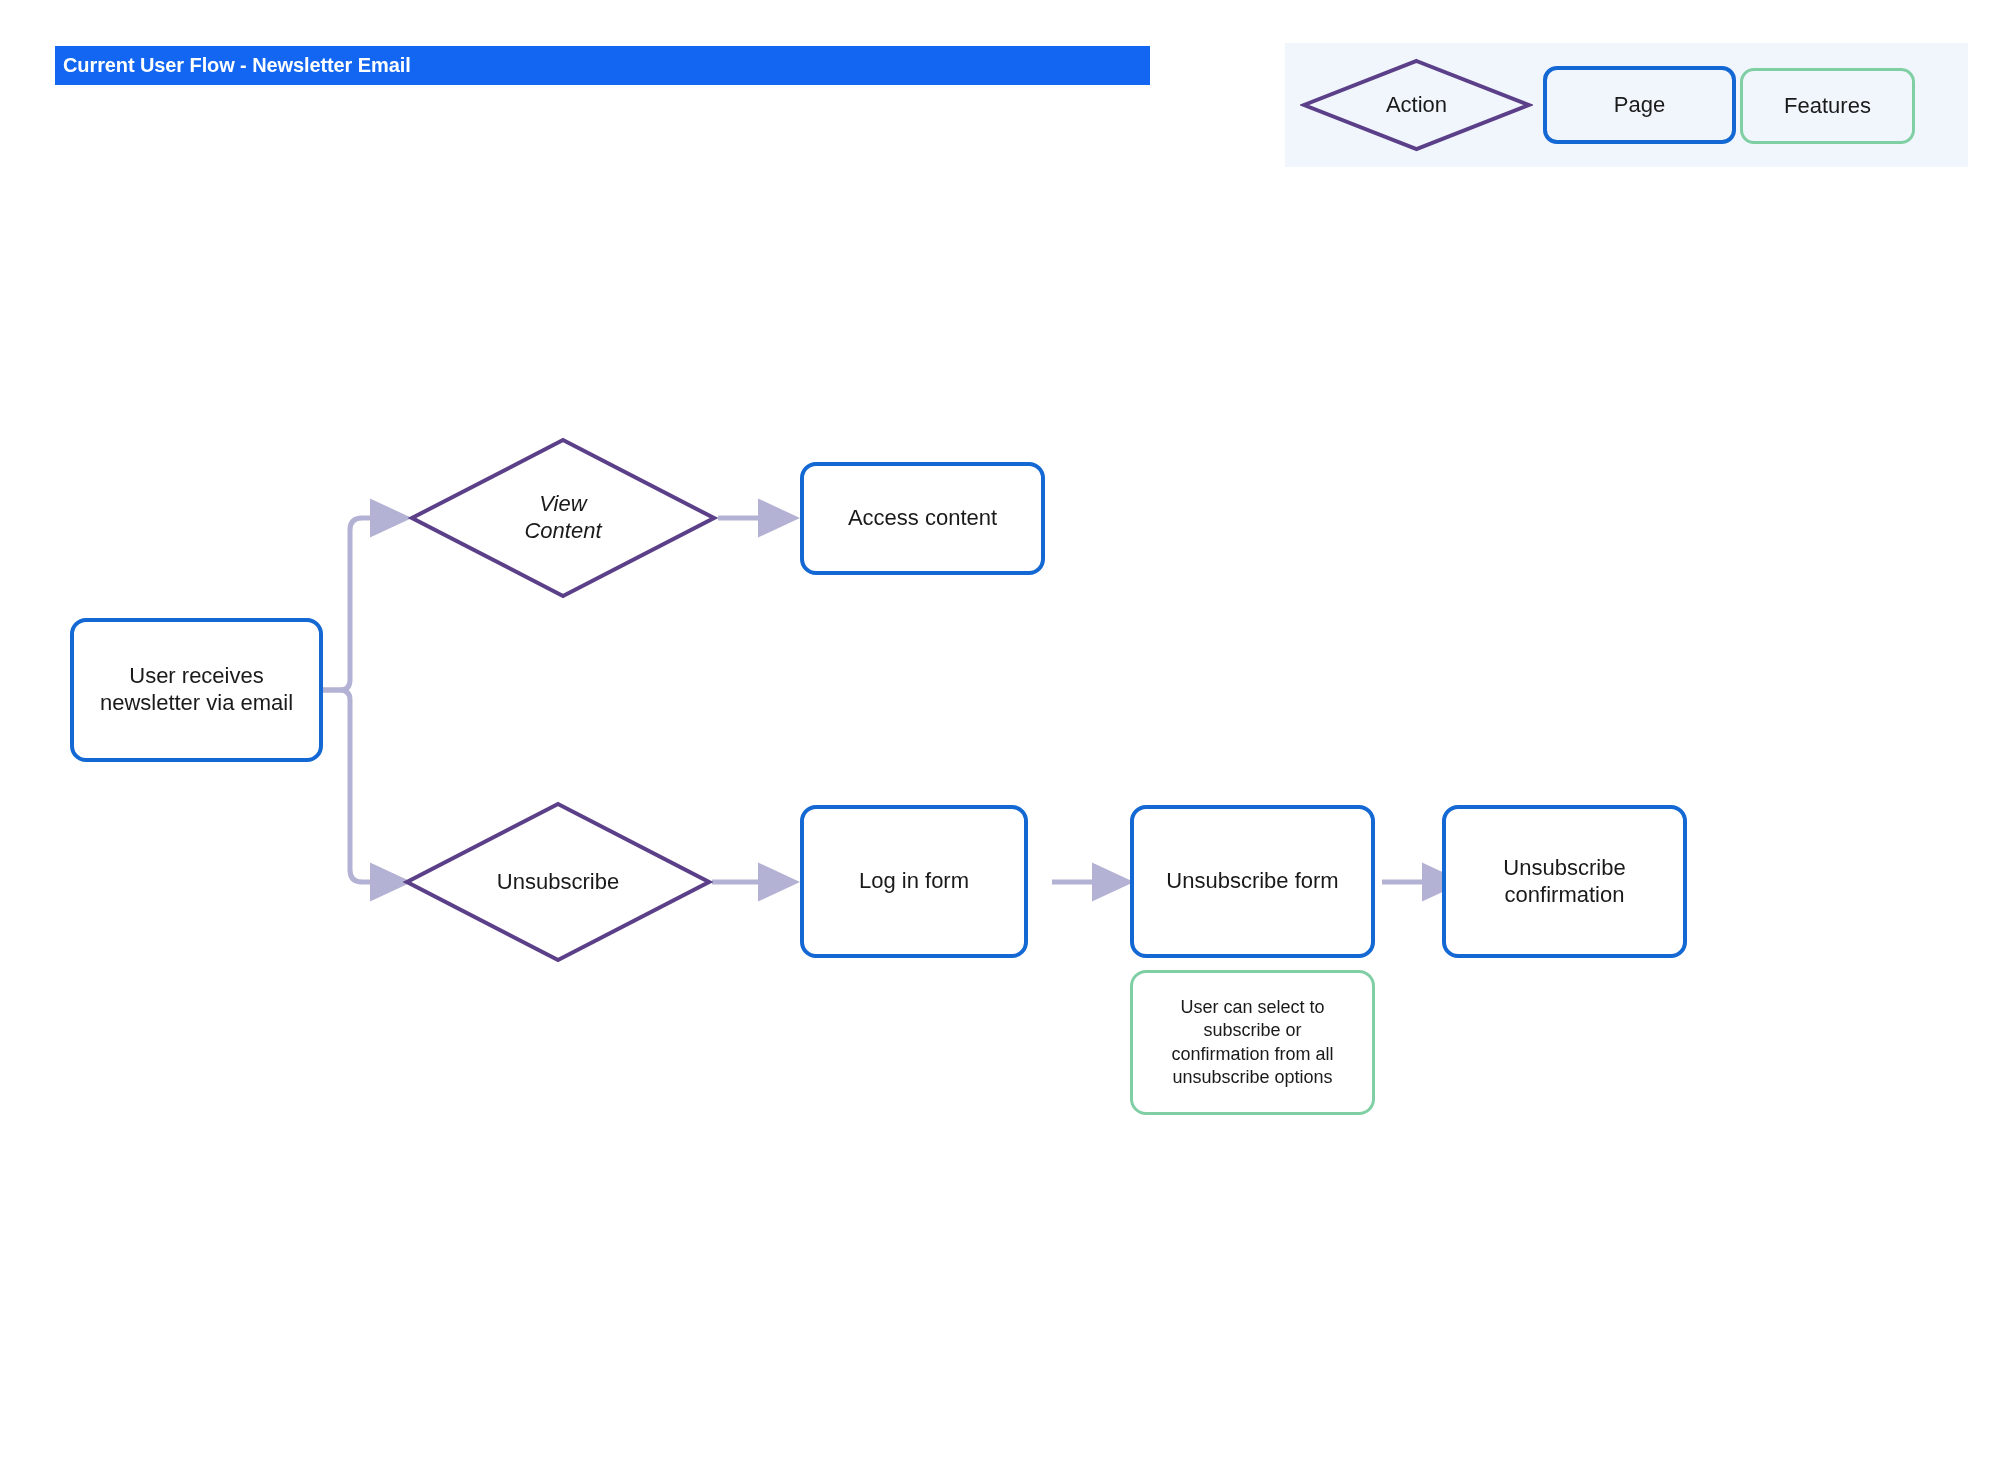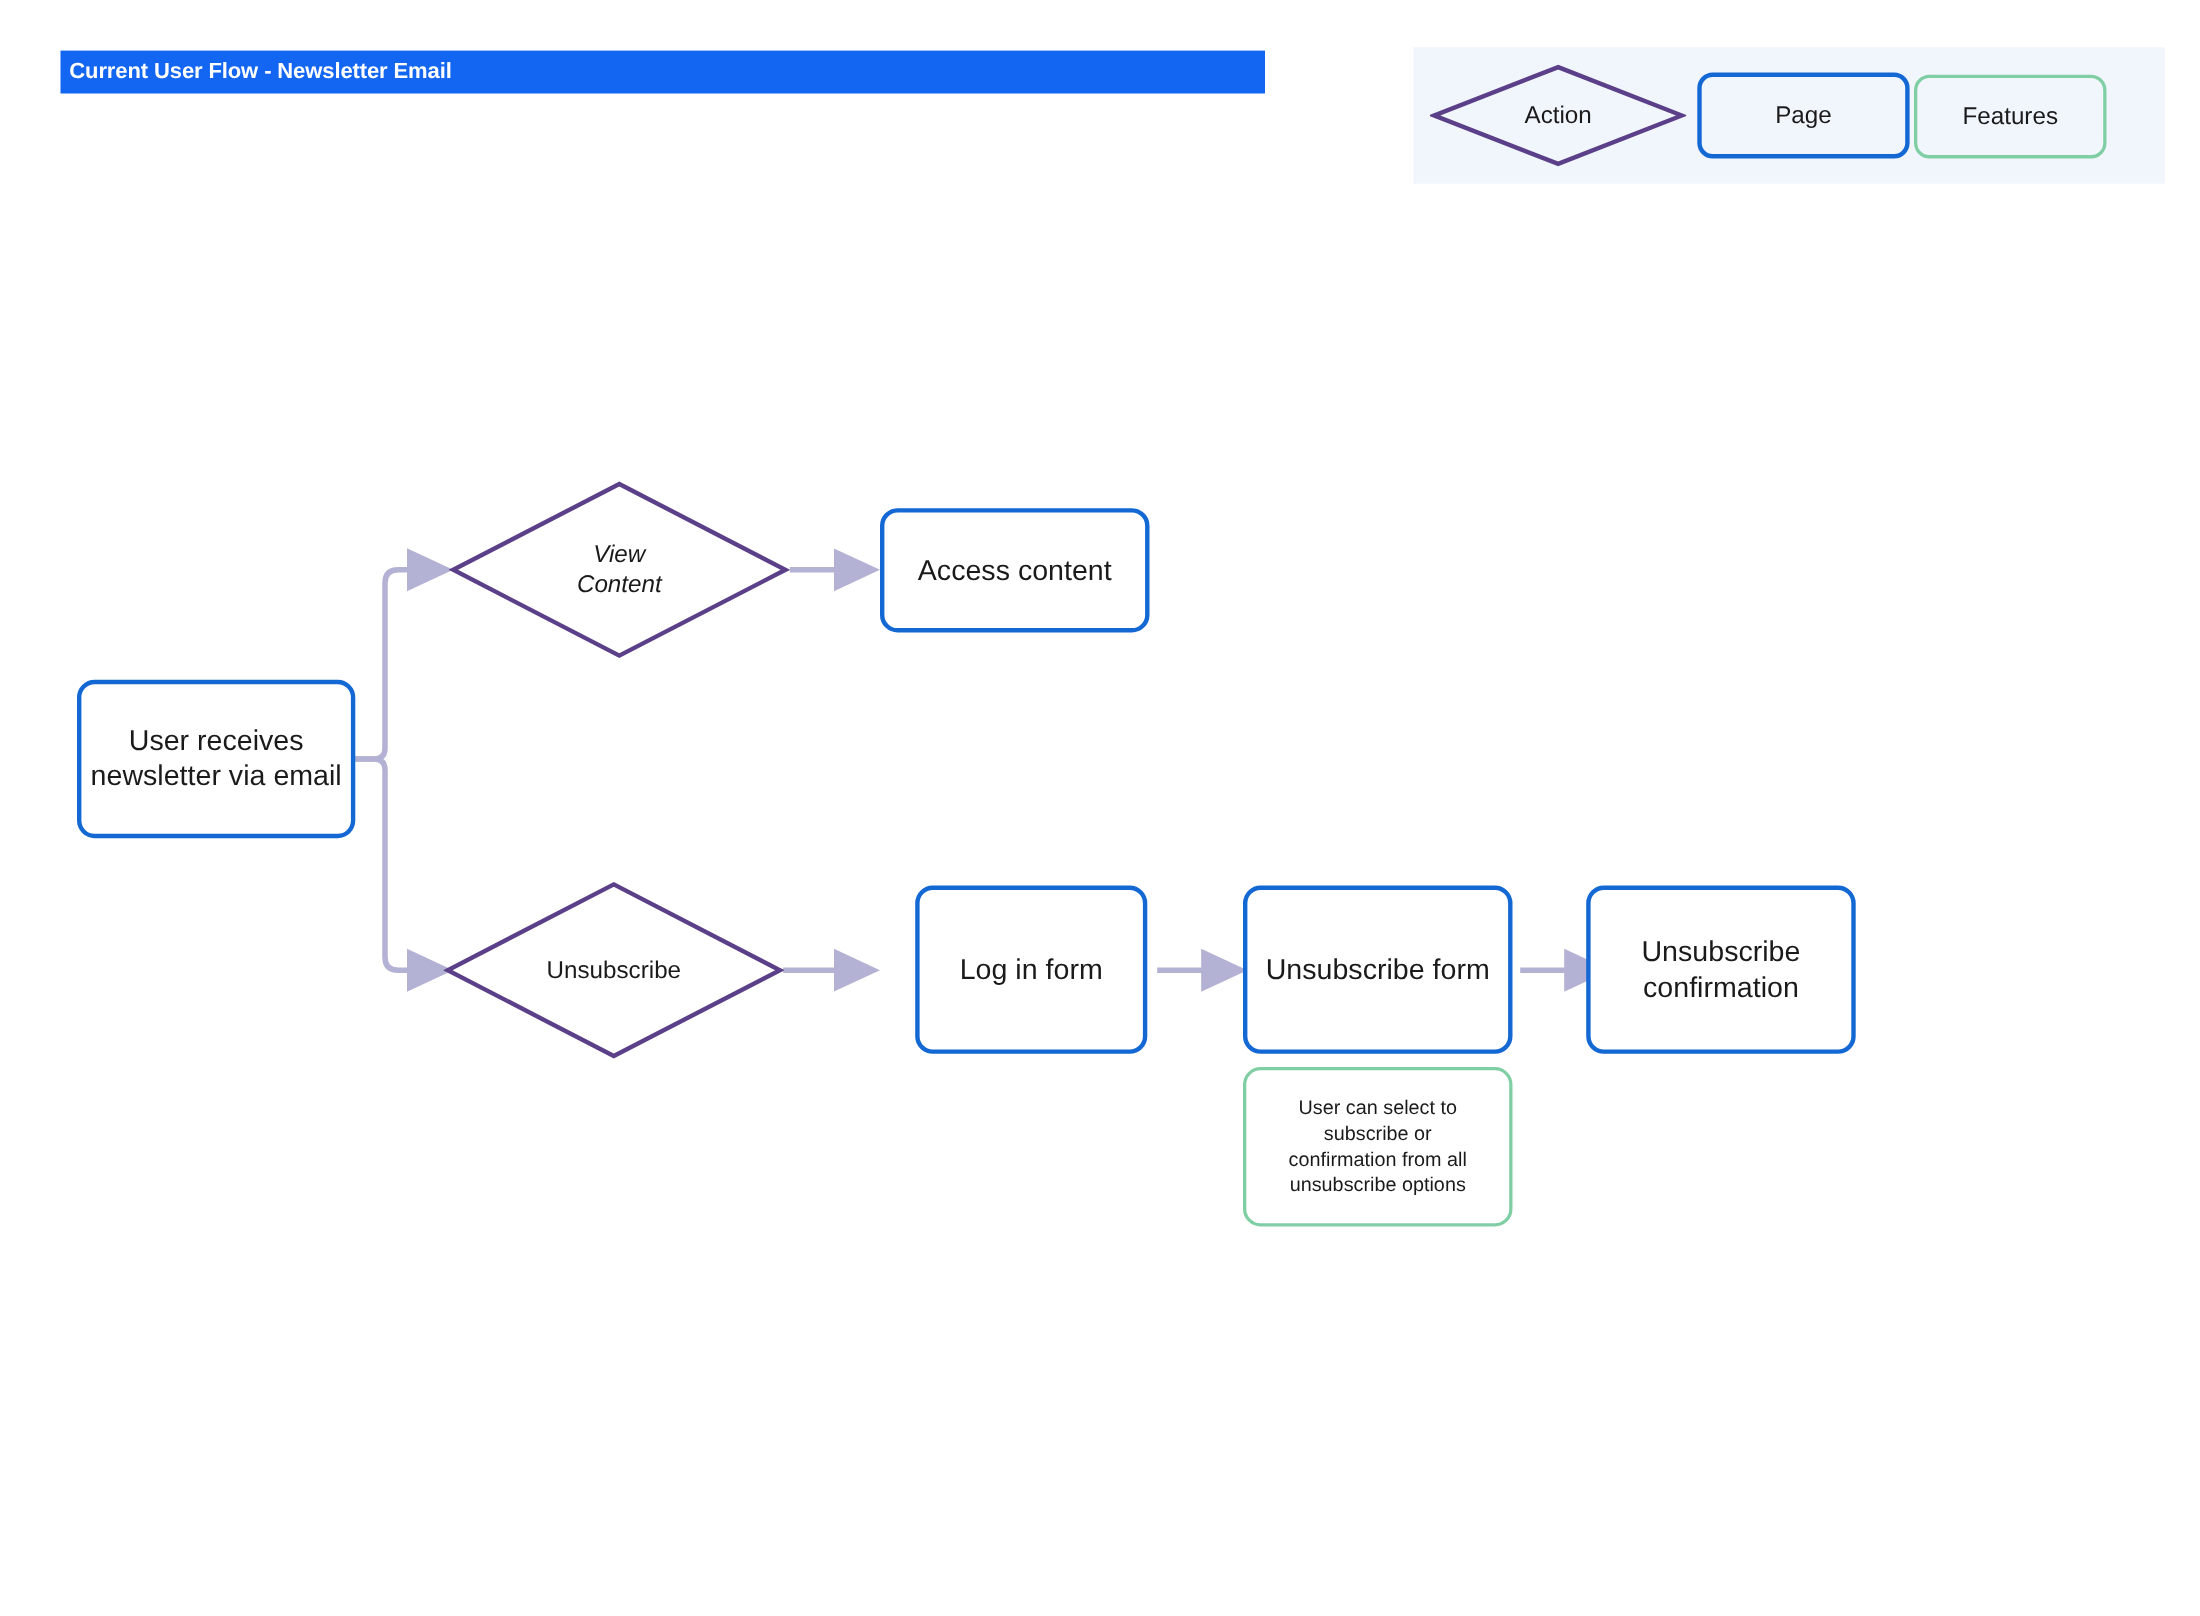--- a/index.html
+++ b/index.html
@@ -100,21 +100,21 @@
 
   
   .node {
     position: absolute;
     box-sizing: border-box;
     display: flex;
     align-items: center;
     justify-content: center;
     text-align: center;
     background: #ffffff;
-    font-size: 26px;
+    font-size: 22px;
     line-height: 1.22;
     color: #1a1a1a;
   }
   .node.page {
     border: 4px solid #1368d4;
     border-radius: 16px;
   }
   .node.features {
     border: 3px solid #80cfa4;
     border-radius: 16px;
@@ -222,21 +222,21 @@
 
   <div class="diamond" style="left:403px; top:800px; width:310px; height:164px;">
     <svg width="310" height="164" viewBox="0 0 310 164">
       <polygon points="155,4 306,82 155,160 4,82" fill="#ffffff" stroke="#5b4089" stroke-width="4" stroke-linejoin="miter"></polygon>
     </svg>
     <div class="diamond-label">
       <span>Unsubscribe</span>
     </div>
   </div>
 
-  <div class="node page" style="left:800px; top:805px; width:211px; height:153px;margin-left:32px;">
+  <div class="node page" style="left:800px; top:805px; width:228px; height:153px;">
     <span class="node-label">Log in form</span>
   </div>
 
   <div class="node page" style="left:1130px; top:805px; width:245px; height:153px;">
     <span class="node-label">Unsubscribe form</span>
   </div>
 
   <div class="node page" style="left:1442px; top:805px; width:245px; height:153px;">
     <div class="node-label">
       <span>Unsubscribe</span><br>

